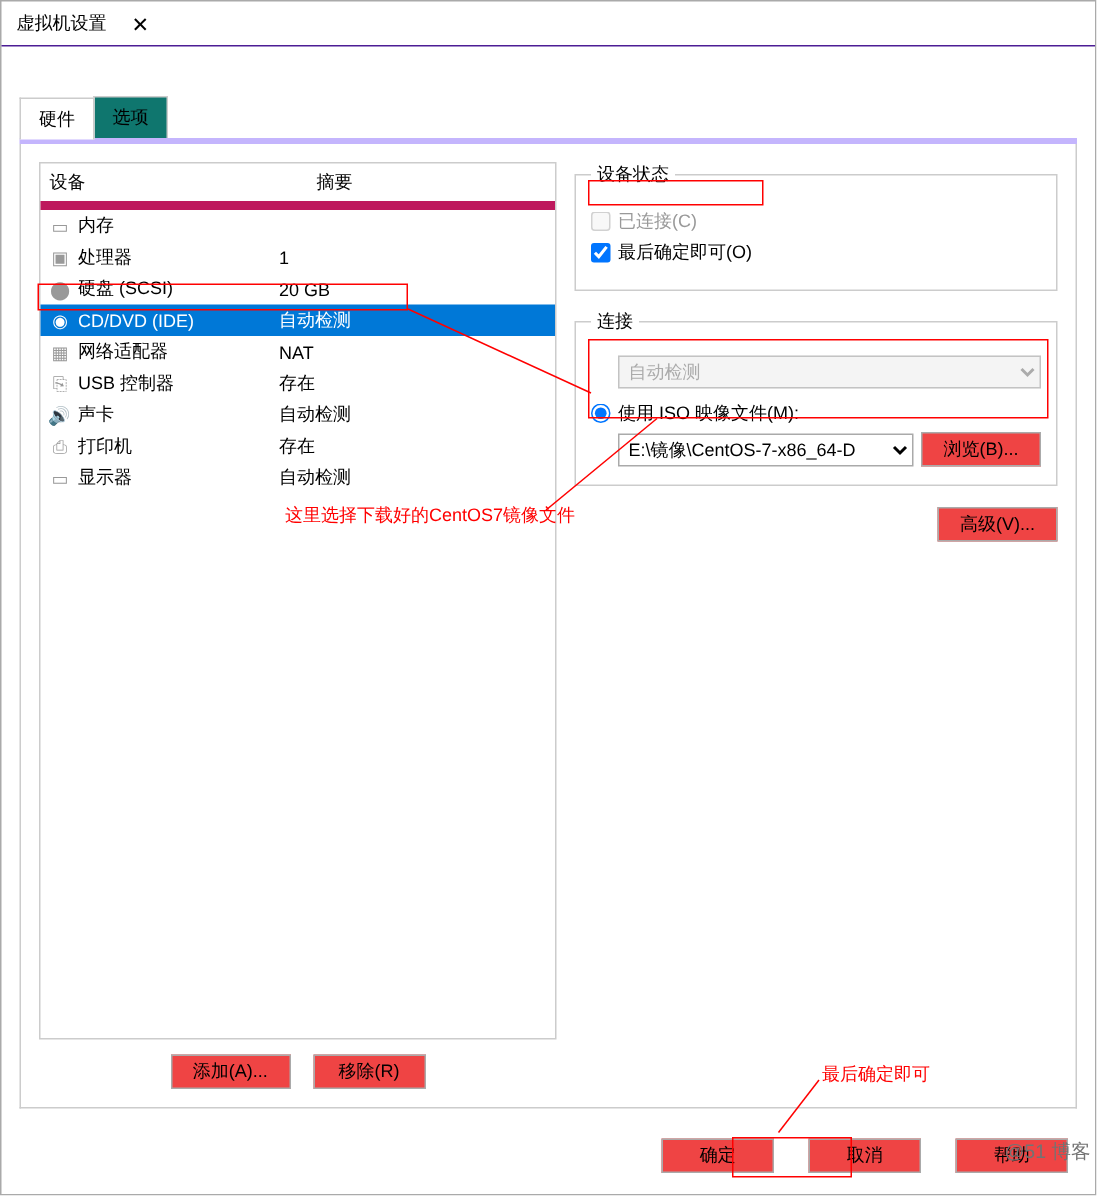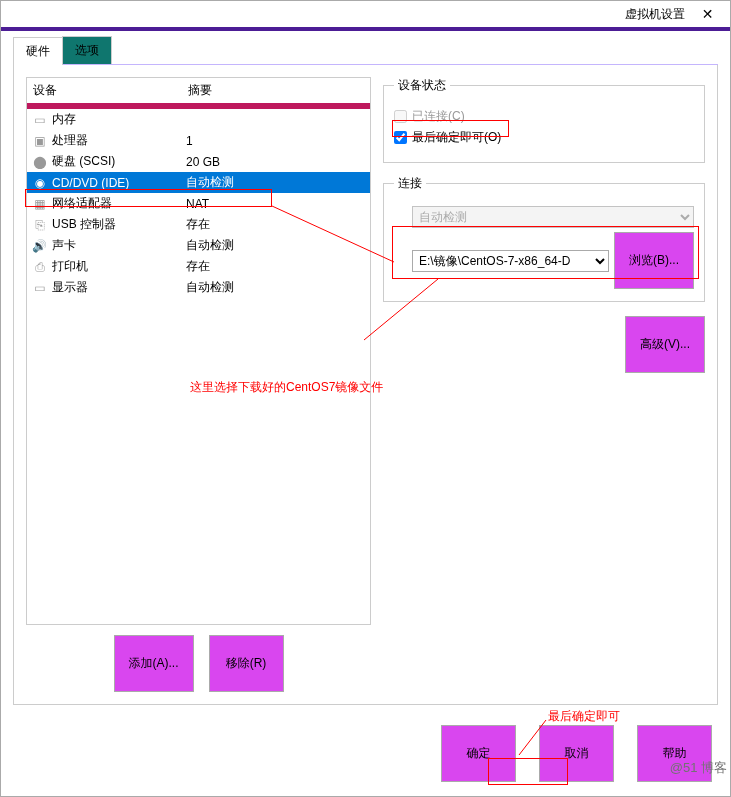--- a/index.html
+++ b/index.html
@@ -1,56 +1,56 @@
 <!DOCTYPE html>
 <html><head>
   <meta charset="utf-8">
   <style>
     * { box-sizing: border-box; margin: 0; padding: 0; font-family: "Microsoft YaHei", "SimSun", sans-serif; font-size: 12px; }
     body { background: #fff; width: 731px; height: 797px; position: relative; overflow: hidden; }
     .window { width: 731px; height: 797px; border: 1px solid #aaa; background: #fff; display: flex; flex-direction: column; }
-    .titlebar { height: 30px; display: flex; align-items: center; justify-content: flex-end; padding: 0 0 0 10px; border-bottom: 4px solid #4c1d95; }
+    .titlebar { height: 30px; display: flex; align-items: center; justify-content: flex-start; padding: 0 0 0 10px; border-bottom: 1px solid #4c1d95; }
     .titlebar .title { font-size: 12px; }
     .titlebar .close { width: 45px; height: 30px; display: flex; align-items: center; justify-content: center; font-size: 14px; cursor: pointer; }
     .content { flex: 1; padding: 5px 12px 10px 12px; display: flex; flex-direction: column; }
-    .tabs { display: flex; border-bottom: 1px solid #c4b5fd; }
+    .tabs { display: flex; border-bottom: 4px solid #c4b5fd; margin-top: 28px; }
     .tab { padding: 5px 12px; border: 1px solid #ccc; border-bottom: none; background: #fff; cursor: pointer; margin-right: -1px; }
     .tab.active { background: #fff; position: relative; top: 1px; }
     .tab.inactive { background: #0f766e; }
     .tabbody { flex: 1; border: 1px solid #ccc; border-top: none; padding: 12px; display: flex; gap: 12px; position: relative; }
     .left { width: 345px; display: flex; flex-direction: column; }
     .devlist { flex: 1; border: 1px solid #ccc; }
     .devlist-hdr { display: flex; padding: 4px 6px; font-weight: normal; border-bottom: 6px solid #be185d; }
     .col-dev { width: 155px; }
-    .col-sum { flex: 1; }
+    .col-sum { flex: 1; margin-left: 23px; }
     .devlist-row { display: flex; align-items: center; padding: 2px 4px; cursor: pointer; }
     .devlist-row.selected { background: #0078d7; color: #fff; }
     .dev-icon { width: 18px; height: 16px; display:inline-flex; align-items:center; justify-content:center; color: #999; margin-right: 3px; }
     .devlist-row.selected .dev-icon { color:#fff; }
     .dev-name { width: 134px; }
     .dev-sum { flex: 1; }
     .left-btns { display: flex; justify-content: center; gap: 15px; padding-top: 10px; }
-    .btn { border: 1px solid #aaa; background: #d946ef; padding: 19px 14px; cursor: pointer; min-width: 75px; text-align: center; }
+    .btn { border: 1px solid #aaa; background: #ef4444; padding: 2px 14px; cursor: pointer; min-width: 75px; text-align: center; }
     .right { flex: 1; display: flex; flex-direction: column; gap: 12px; }
     fieldset { border: 1px solid #ccc; padding: 10px 10px 12px 10px; }
     legend { padding: 0 4px; }
     .chk-row, .rad-row { display: flex; align-items: center; gap: 5px; margin: 4px 0; }
     .sub { margin-left: 18px; margin-top: 4px; display: flex; gap: 5px; align-items: center; }
     select { border: 1px solid #aaa; padding: 2px; background: #fff; }
     select:disabled { background:#f0f0f0; color:#888; }
     .iso-sel { flex:1; }
     .adv-row { display: flex; justify-content: flex-end; margin-top: 2px; }
     .bottom { display:flex; justify-content:flex-end; gap:23px; padding: 10px 18px 14px 0; }
     .watermark { position:absolute; right:4px; bottom:20px; color:#737373; font-size:13px; pointer-events:none; }
     
     .anno-box1 { position:absolute; border:1px solid red; left:25px; top:189px; width:247px; height:18px; pointer-events:none; }
     .anno-box2 { position:absolute; border:1px solid red; left:392px; top:120px; width:117px; height:17px; pointer-events:none; }
     .anno-box3 { position:absolute; border:1px solid red; left:392px; top:226px; width:307px; height:53px; pointer-events:none; }
     .anno-box4 { position:absolute; border:1px solid red; left:488px; top:758px; width:80px; height:27px; pointer-events:none; }
-    .anno-text1 { position:absolute; color:red; left:190px; top:335px; font-size:12px; pointer-events:none;margin-top:44px; }
+    .anno-text1 { position:absolute; color:red; left:190px; top:335px; font-size:12px; pointer-events:none; }
     .anno-text2 { position:absolute; color:red; left:548px; top:708px; font-size:12px; pointer-events:none; }
     svg.line { position:absolute; pointer-events:none; left:0; top:0; }
   </style>
 </head>
 <body>
 
 <div class="window">
   <div class="titlebar">
     <span class="title">虚拟机设置</span>
     <div class="close">✕</div>
@@ -134,20 +134,24 @@
           </label>
         </fieldset>
 
         <fieldset>
           <legend>连接</legend>
           <div class="sub">
             <select disabled="" style="width:100%">
               <option>自动检测</option>
             </select>
           </div>
+          <label class="rad-row" style="margin-top:8px">
+            <input type="radio" name="conn" checked="" style="">
+            <span>使用 ISO 映像文件(M):</span>
+          </label>
           <div class="sub">
             <select class="iso-sel">
               <option>E:\镜像\CentOS-7-x86_64-D</option>
             </select>
             <button class="btn">浏览(B)...</button>
           </div>
         </fieldset>
 
         <div class="adv-row">
           <button class="btn">高级(V)...</button>

